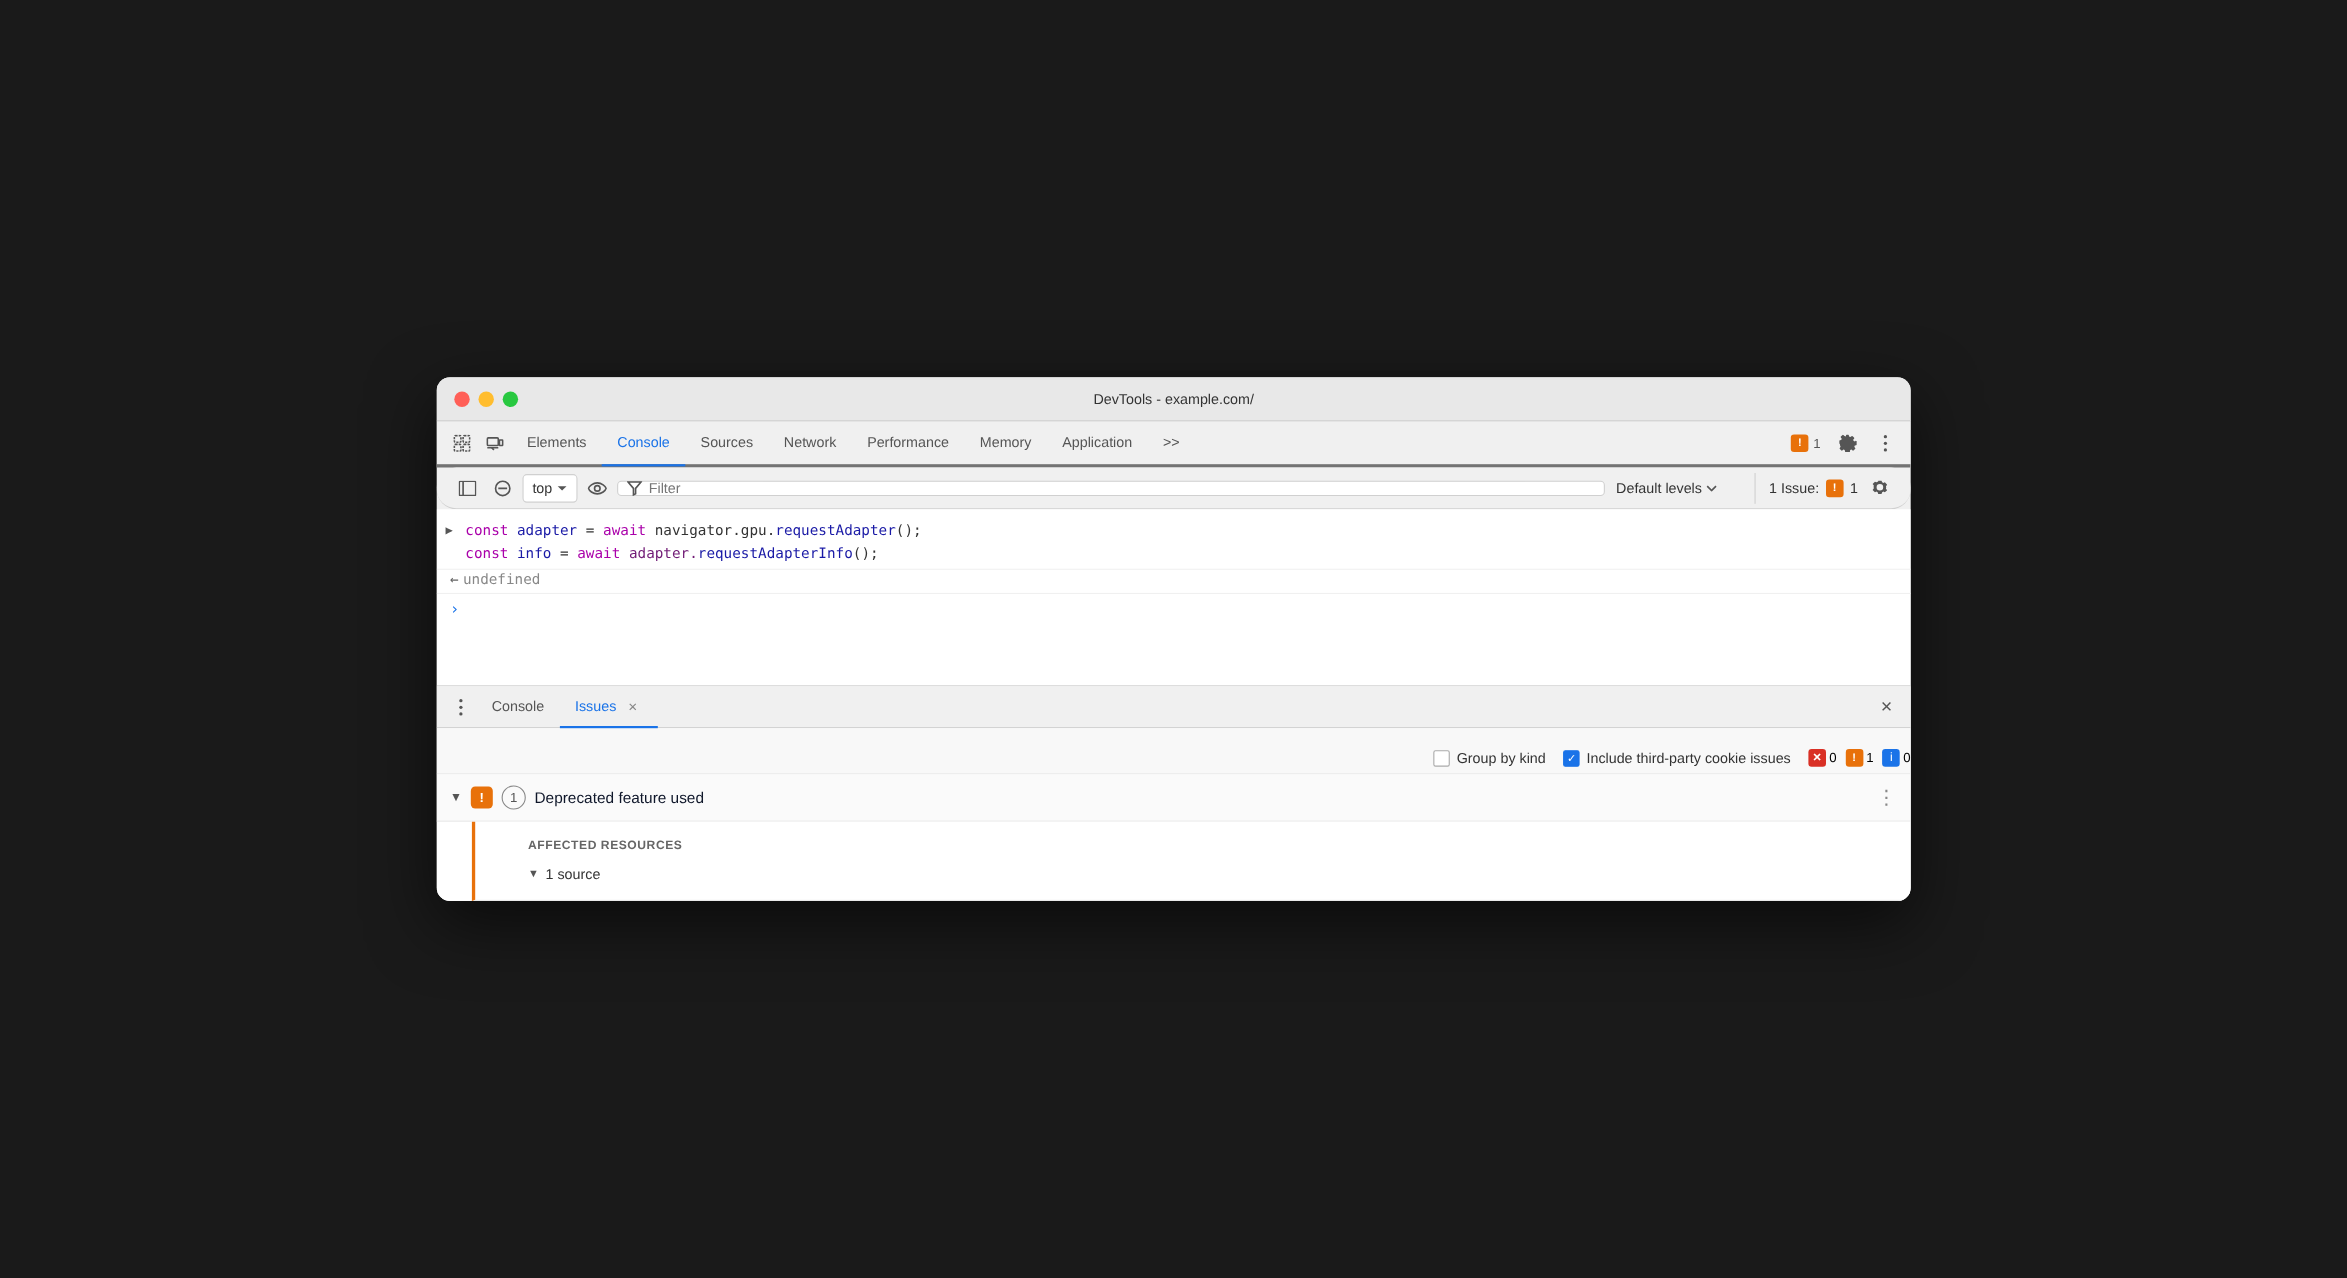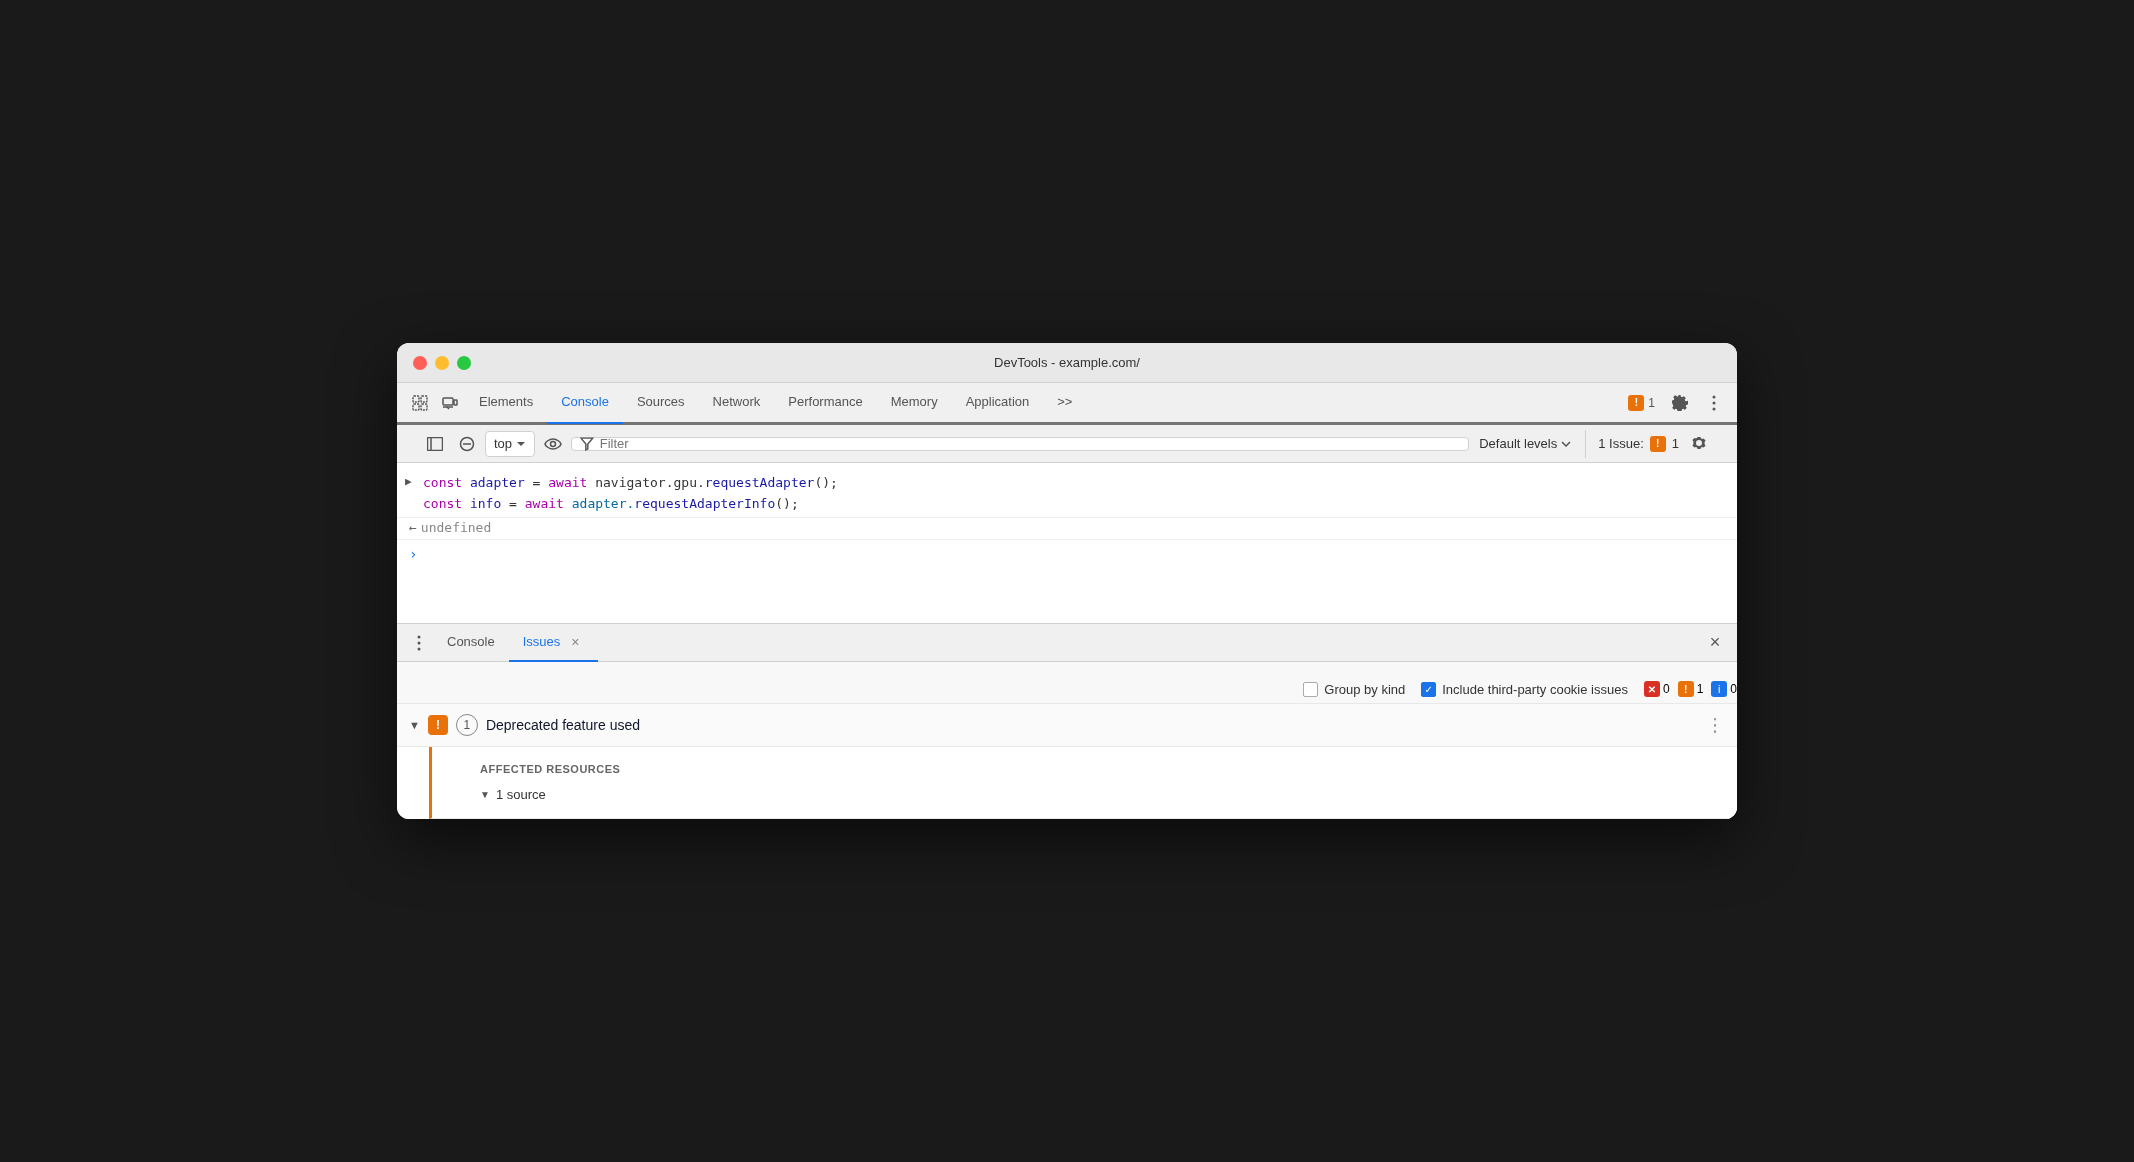--- a/index.html
+++ b/index.html
@@ -115,23 +115,24 @@
       color: white;
       font-size: 10px;
       font-weight: bold;
     }
     
     .console-toolbar {
       background: #f0f0f0;
       border-bottom: 1px solid #d0d0d0;
       display: flex;
       align-items: center;
-      padding: 0 24px;
+      padding: 0 14px;
       height: 38px;
       gap: 4px;
+      border-radius: 18px;
     }
     .toolbar-btn {
       width: 28px;
       height: 28px;
       display: flex;
       align-items: center;
       justify-content: center;
       border-radius: 4px;
       cursor: pointer;
       color: #555;
@@ -189,20 +190,21 @@
       border-radius: 4px;
     }
     .issues-count {
       display: flex;
       align-items: center;
       gap: 6px;
       font-size: 13px;
       color: #333;
       border-left: 1px solid #d0d0d0;
       padding-left: 12px;
+      margin-left: 20px;
     }
     
     .console-output {
       background: white;
       min-height: 160px;
       font-family: 'SF Mono', 'Monaco', 'Menlo', Consolas, monospace;
       font-size: 13px;
       padding: 8px 0;
     }
     .console-entry {
@@ -617,21 +619,21 @@
           <span style="color:#1a1aa6;">adapter</span>
           <span style="color:#333;"> = </span>
           <span class="kw-await">await </span>
           <span style="color:#333;">navigator.gpu.</span><span class="kw-method">requestAdapter</span><span style="color:#333;">();</span>
         </div>
         <div>
           <span class="kw-const">const </span>
           <span style="color:#1a1aa6;">info</span>
           <span style="color:#333;"> = </span>
           <span class="kw-await">await </span>
-          <span style="color:#0369a1;">adapter.</span><span class="kw-method">requestAdapterInfo</span><span style="color:#333;">();</span>
+          <span style="color:#701a75;">adapter.</span><span class="kw-method">requestAdapterInfo</span><span style="color:#333;">();</span>
         </div>
       </div>
     </div>
 
     <div class="console-entry" style="padding-left: 12px;">
       <span style="color:#666; margin-right:4px; font-size:13px;">←</span>
       <span class="result-undef">undefined</span>
     </div>
 
     <div class="console-entry" style="padding-left: 12px; margin-top: 4px; border-bottom: none;">

